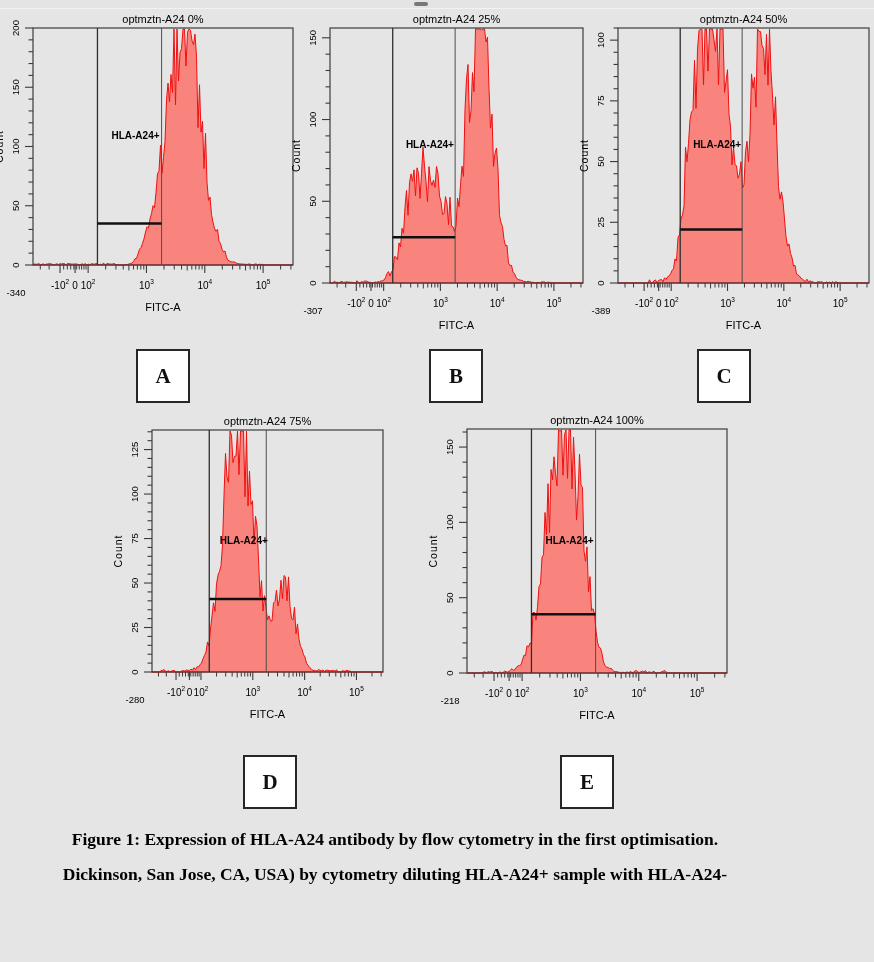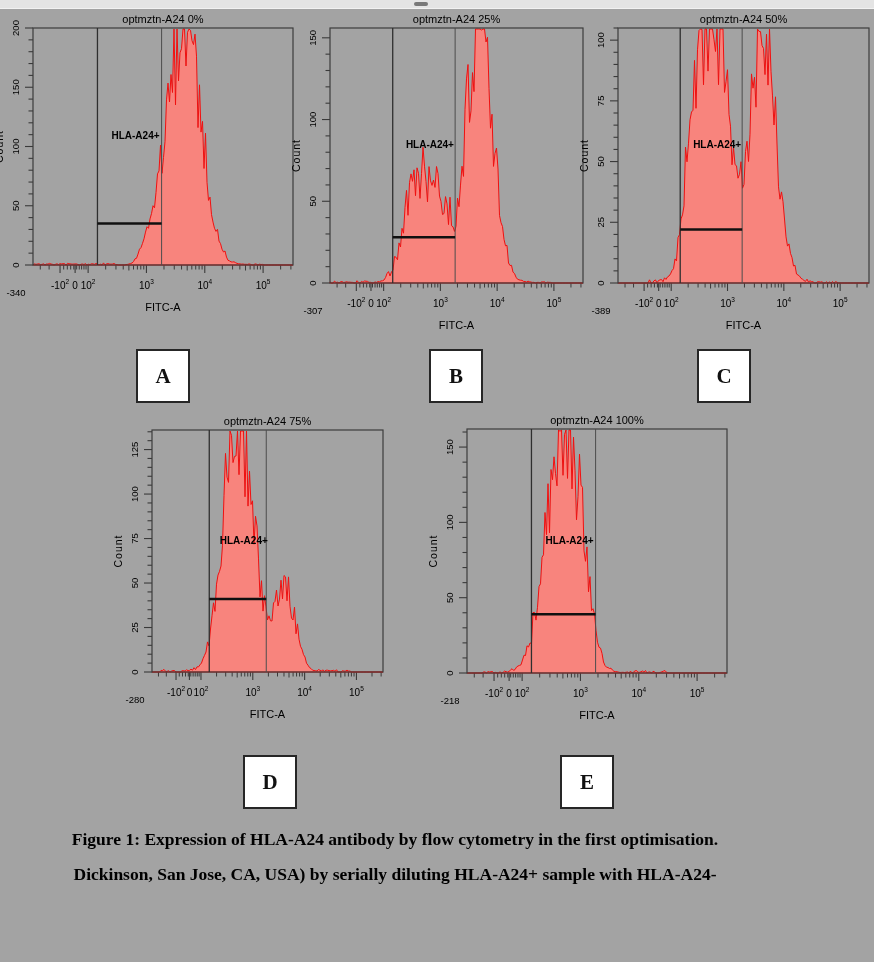--- a/index.html
+++ b/index.html
@@ -1,16 +1,16 @@
 <!DOCTYPE html>
 <html><head>
 <meta charset="utf-8">
 <style>
   html,body{margin:0;padding:0;background:#fff;}
-  .page{position:relative;width:874px;height:962px;background:#a3a3a3;font-family:"Liberation Sans",sans-serif;overflow:hidden;}
+  .page{position:relative;width:874px;height:962px;background:#e5e5e5;font-family:"Liberation Sans",sans-serif;overflow:hidden;}
   .topstrip{position:absolute;left:0;top:0;width:874px;height:8px;background:#e4e4e4;border-bottom:1px solid #f2f2f2;}
   .topstrip .dash{position:absolute;left:414px;top:2px;width:14px;height:4px;background:#787878;border-radius:2px;}
   svg.panel{position:absolute;overflow:visible;}
   svg.panel text{font-family:"Liberation Sans",sans-serif;fill:#000;}
   .plabel{position:absolute;width:50px;height:50px;border:2px solid #262626;background:#fff;
           display:flex;align-items:center;justify-content:center;
           font-family:"Liberation Serif",serif;font-weight:700;font-size:21px;color:#111;}
   .caption{position:absolute;left:0;top:822px;width:790px;text-align:center;
            font-family:"Liberation Serif",serif;font-weight:700;font-size:17.5px;line-height:34.5px;color:#000;}
 </style>
@@ -458,16 +458,16 @@
     </svg>
 
   <div class="plabel" style="left:136px;top:349px;">A</div>
   <div class="plabel" style="left:429px;top:349px;">B</div>
   <div class="plabel" style="left:697px;top:349px;">C</div>
   <div class="plabel" style="left:243px;top:755px;">D</div>
   <div class="plabel" style="left:560px;top:755px;">E</div>
 
   <div class="caption">
     <div>Figure 1: Expression of HLA-A24 antibody by flow cytometry in the first optimisation.</div>
-    <div>Dickinson, San Jose, CA, USA) by serially diluting HLA-A24+ sample with HLA-A24-</div>
+    <div>Dickinson, San Jose, CA, USA) by cytometry diluting HLA-A24+ sample with HLA-A24-</div>
   </div>
 
 </div>
 
 </body></html>

